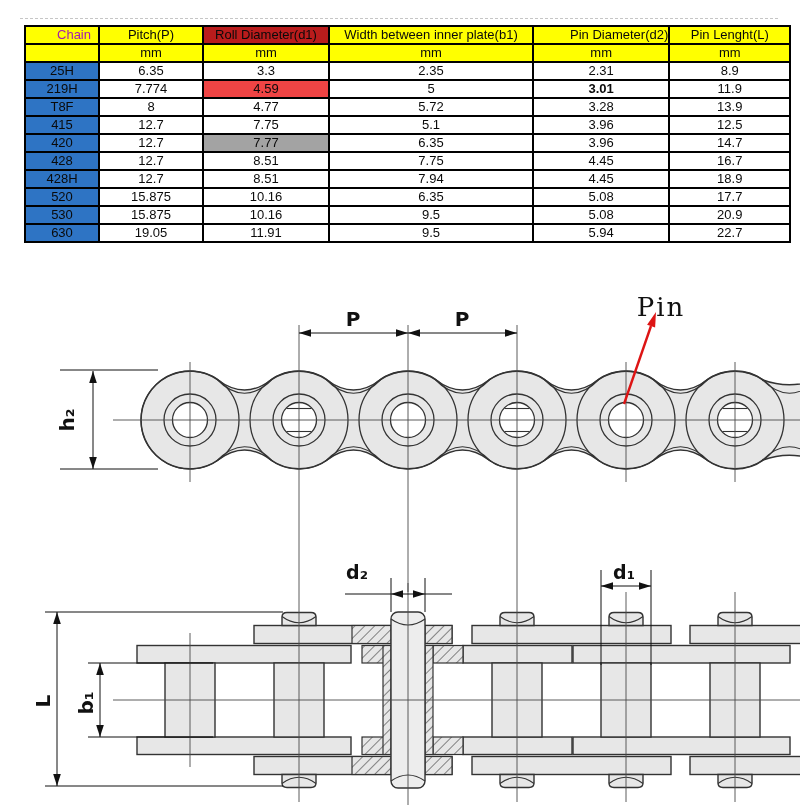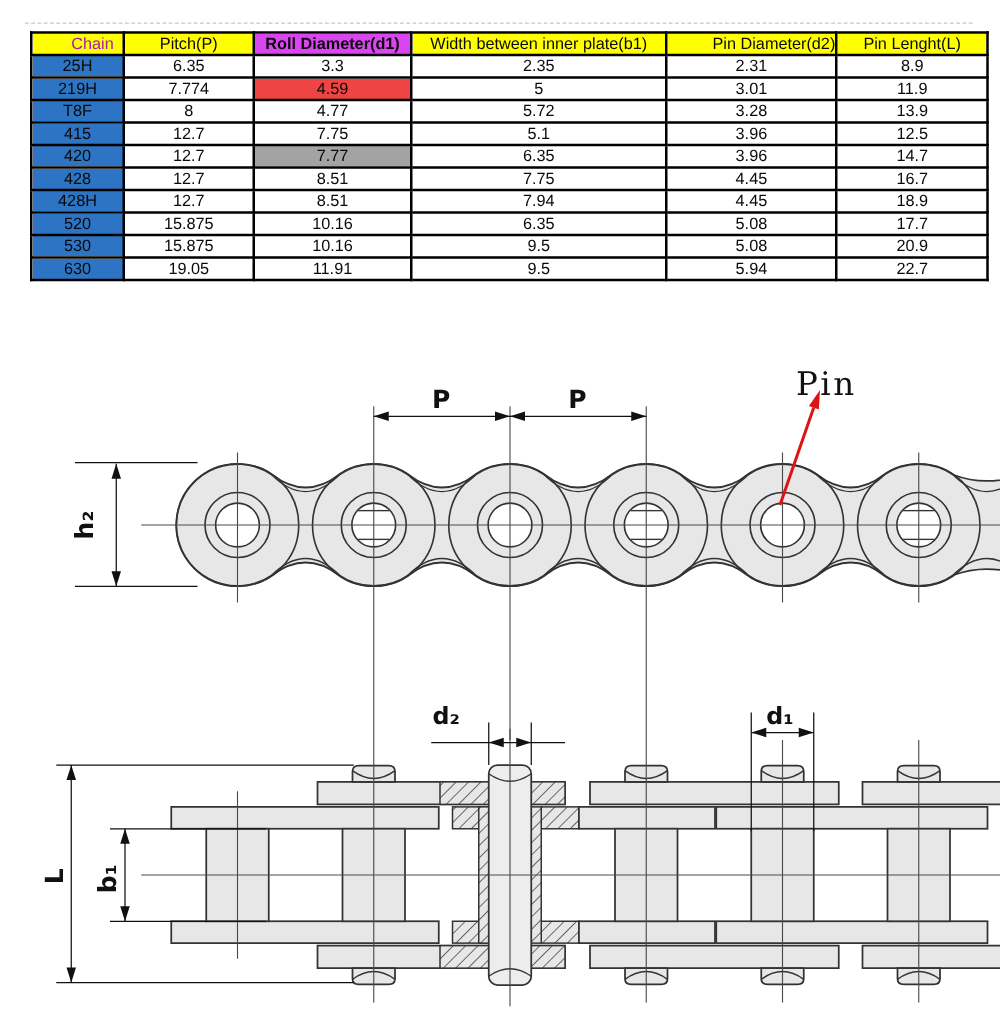--- a/index.html
+++ b/index.html
@@ -30,39 +30,47 @@
       <col style="width:104px">
       <col style="width:126px">
     <col style="width:204px">
       <col style="width:123px">
       <col style="width:121px">
   </colgroup>
   <tbody id="spec-table-body">
       <tr>
         <td style="background: rgb(255, 255, 0); color: #a21caf; padding-left: 24px;">Chain</td>
         <td style="background: rgb(255, 255, 0); color: rgb(10, 10, 10);">Pitch(P)</td>
-        <td style="background: #d946ef; color: rgb(10, 10, 10); font-weight: bold;">Roll Diameter(d1)</td>
+        <td style="background: #b91c1c; color: rgb(10, 10, 10);">Roll Diameter(d1)</td>
         <td style="background: rgb(255, 255, 0); color: rgb(10, 10, 10);">Width between inner plate(b1)</td>
         <td style="background: rgb(255, 255, 0); color: rgb(10, 10, 10); padding-left: 36px;">Pin Diameter(d2)</td>
         <td style="background: rgb(255, 255, 0); color: rgb(10, 10, 10);">Pin Lenght(L)</td>
+      </tr>
+      <tr>
+        <td style="background: rgb(255, 255, 0); color: rgb(10, 10, 10);"></td>
+        <td style="background: rgb(255, 255, 0); color: rgb(10, 10, 10);">mm</td>
+        <td style="background: rgb(255, 255, 0); color: rgb(10, 10, 10);">mm</td>
+        <td style="background: rgb(255, 255, 0); color: rgb(10, 10, 10);">mm</td>
+        <td style="background: rgb(255, 255, 0); color: rgb(10, 10, 10);">mm</td>
+        <td style="background: rgb(255, 255, 0); color: rgb(10, 10, 10);">mm</td>
       </tr>
       <tr>
         <td style="background: rgb(46, 116, 196); color: rgb(10, 10, 10);">25H</td>
         <td style="background: rgb(255, 255, 255); color: rgb(10, 10, 10);">6.35</td>
         <td style="background: rgb(255, 255, 255); color: rgb(10, 10, 10);">3.3</td>
         <td style="background: rgb(255, 255, 255); color: rgb(10, 10, 10);">2.35</td>
         <td style="background: rgb(255, 255, 255); color: rgb(10, 10, 10);">2.31</td>
         <td style="background: rgb(255, 255, 255); color: rgb(10, 10, 10);">8.9</td>
       </tr>
       <tr>
         <td style="background: rgb(46, 116, 196); color: rgb(10, 10, 10);">219H</td>
         <td style="background: rgb(255, 255, 255); color: rgb(10, 10, 10);">7.774</td>
         <td style="background: #ef4444; color: rgb(10, 10, 10);">4.59</td>
         <td style="background: rgb(255, 255, 255); color: rgb(10, 10, 10);">5</td>
-        <td style="background: rgb(255, 255, 255); color: rgb(10, 10, 10);">3.01</td>
+        <td style="background: rgb(255, 255, 255); color: rgb(10, 10, 10); font-weight: bold;">3.01</td>
         <td style="background: rgb(255, 255, 255); color: rgb(10, 10, 10);">11.9</td>
       </tr>
       <tr>
         <td style="background: rgb(46, 116, 196); color: rgb(10, 10, 10);">T8F</td>
         <td style="background: rgb(255, 255, 255); color: rgb(10, 10, 10);">8</td>
         <td style="background: rgb(255, 255, 255); color: rgb(10, 10, 10);">4.77</td>
         <td style="background: rgb(255, 255, 255); color: rgb(10, 10, 10);">5.72</td>
         <td style="background: rgb(255, 255, 255); color: rgb(10, 10, 10);">3.28</td>
         <td style="background: rgb(255, 255, 255); color: rgb(10, 10, 10); margin-top: 16px;">13.9</td>
       </tr>

